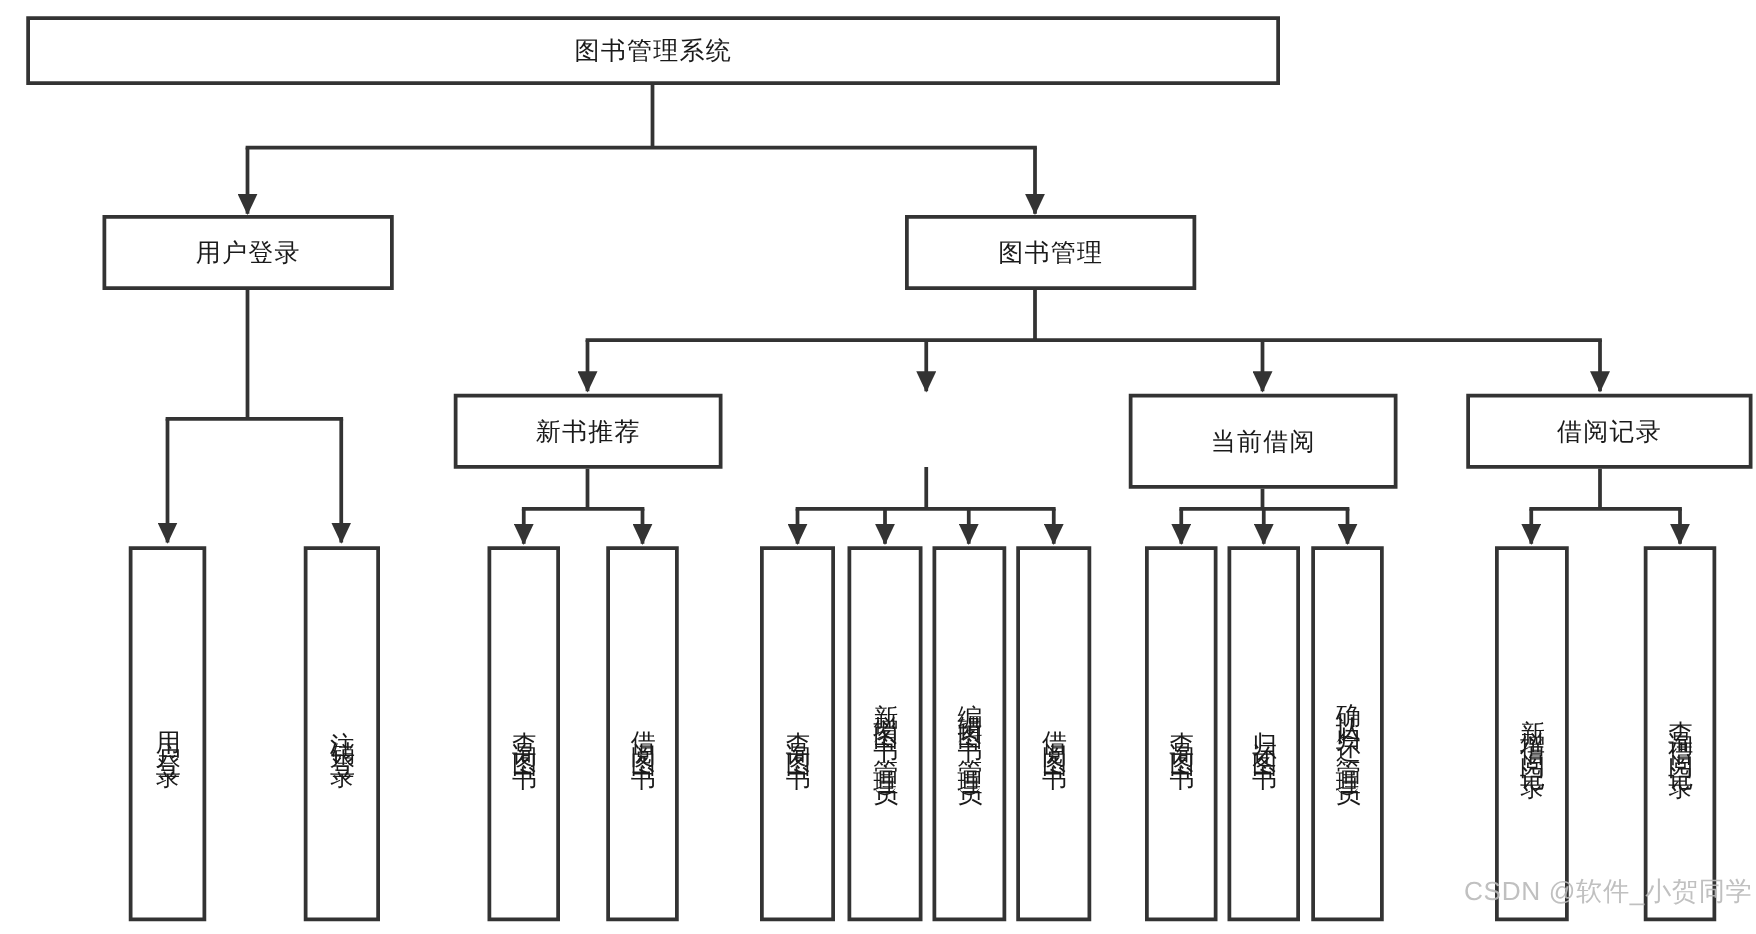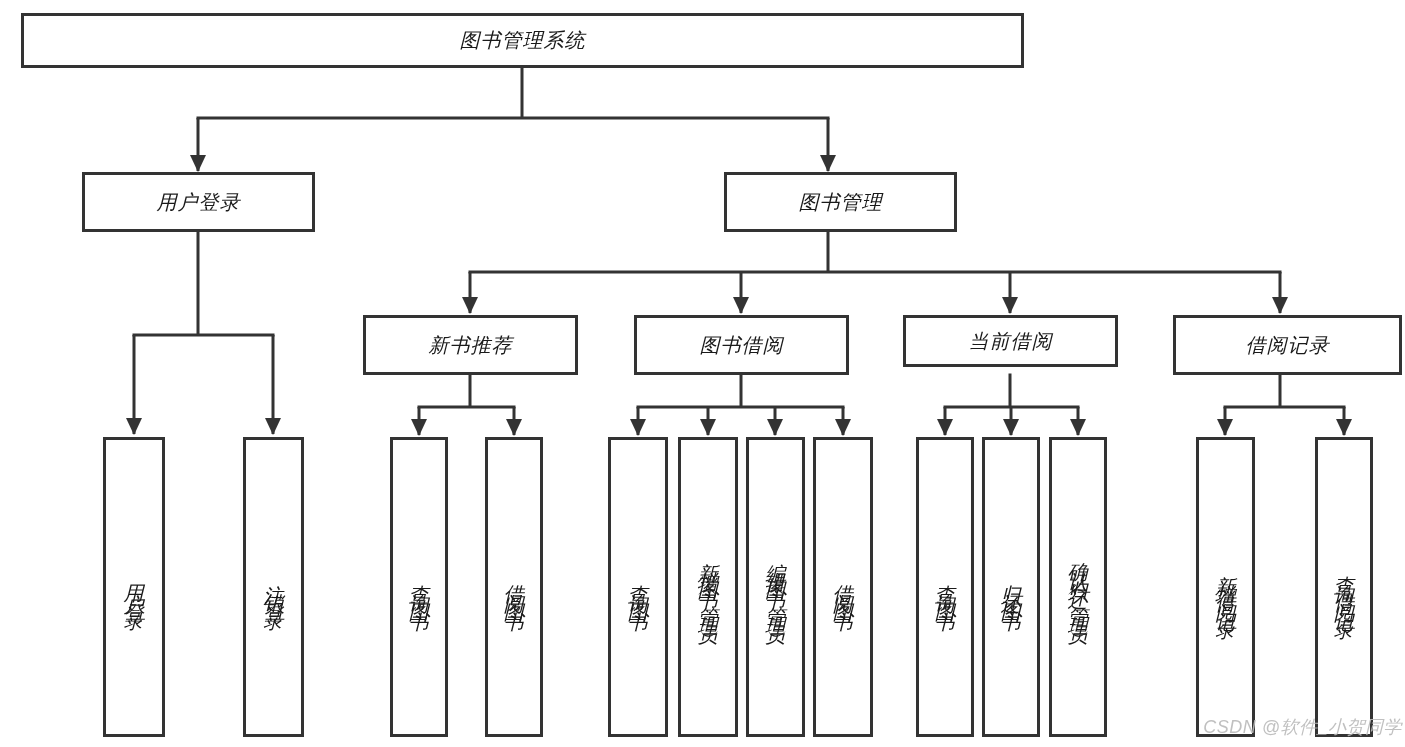--- a/index.html
+++ b/index.html
@@ -3,21 +3,20 @@
 <meta charset="utf-8">
 <style>
   html, body { margin: 0; padding: 0; background: #ffffff; }
   .stage {
     position: relative;
     width: 1405px;
     height: 747px;
     background: #ffffff;
     overflow: hidden;
     font-family: "Liberation Sans", "DejaVu Sans", sans-serif;
-    font-style: italic;
   }
   .connectors {
     position: absolute;
     left: 0; top: 0;
     width: 1405px; height: 747px;
     z-index: 1;
   }
   .hbox {
     position: absolute;
     box-sizing: border-box;
@@ -48,22 +47,22 @@
     text-orientation: mixed;
     font-size: 20px;
     color: #1a1a1a;
     letter-spacing: 9px;
     line-height: 1;
     white-space: nowrap;
   }
   .watermark {
     position: absolute;
     right: 3px;
-    bottom: 8px;
-    font-size: 18px;
+    bottom: 20px;
+    font-size: 21px;
     color: rgba(185, 185, 185, 0.9);
     letter-spacing: 0.5px;
     z-index: 3;
   }
 </style>
 </head>
 <body>
 
 <div class="stage">
 
@@ -104,22 +103,21 @@
       <line x1="1344" y1="407" x2="1344" y2="435" marker-end="url(#arrowhead)"></line>
     </g>
   </svg>
 
   <div class="hbox" style="left:21px; top:13px; width:1003px; height:55px;">图书管理系统</div>
 
   <div class="hbox" style="left:82px; top:172px; width:233px; height:60px;">用户登录</div>
   <div class="hbox" style="left:724px; top:172px; width:233px; height:60px;">图书管理</div>
 
   <div class="hbox" style="left:363px; top:315px; width:215px; height:60px;text-align:center;">新书推荐</div>
-  <div class="hbox" style="left:634px; top:315px; width:215px; height:60px;">图书借阅</div>
-  <div class="hbox" style="left:903px; top:315px; width:215px; height:52px;">当前借阅</div>
+  <div class="hbox" style="left:903px; top:315px; width:215px; height:76px;">当前借阅</div>
   <div class="hbox" style="left:1173px; top:315px; width:229px; height:60px;">借阅记录</div>
 
   <div class="vbox" style="left:103px; width:62px;">
     <span class="vtext">用户登录</span>
   </div>
   <div class="vbox" style="left:243px; width:61px;">
     <span class="vtext">注销登录</span>
   </div>
 
   <div class="vbox" style="left:390px; width:58px;">

